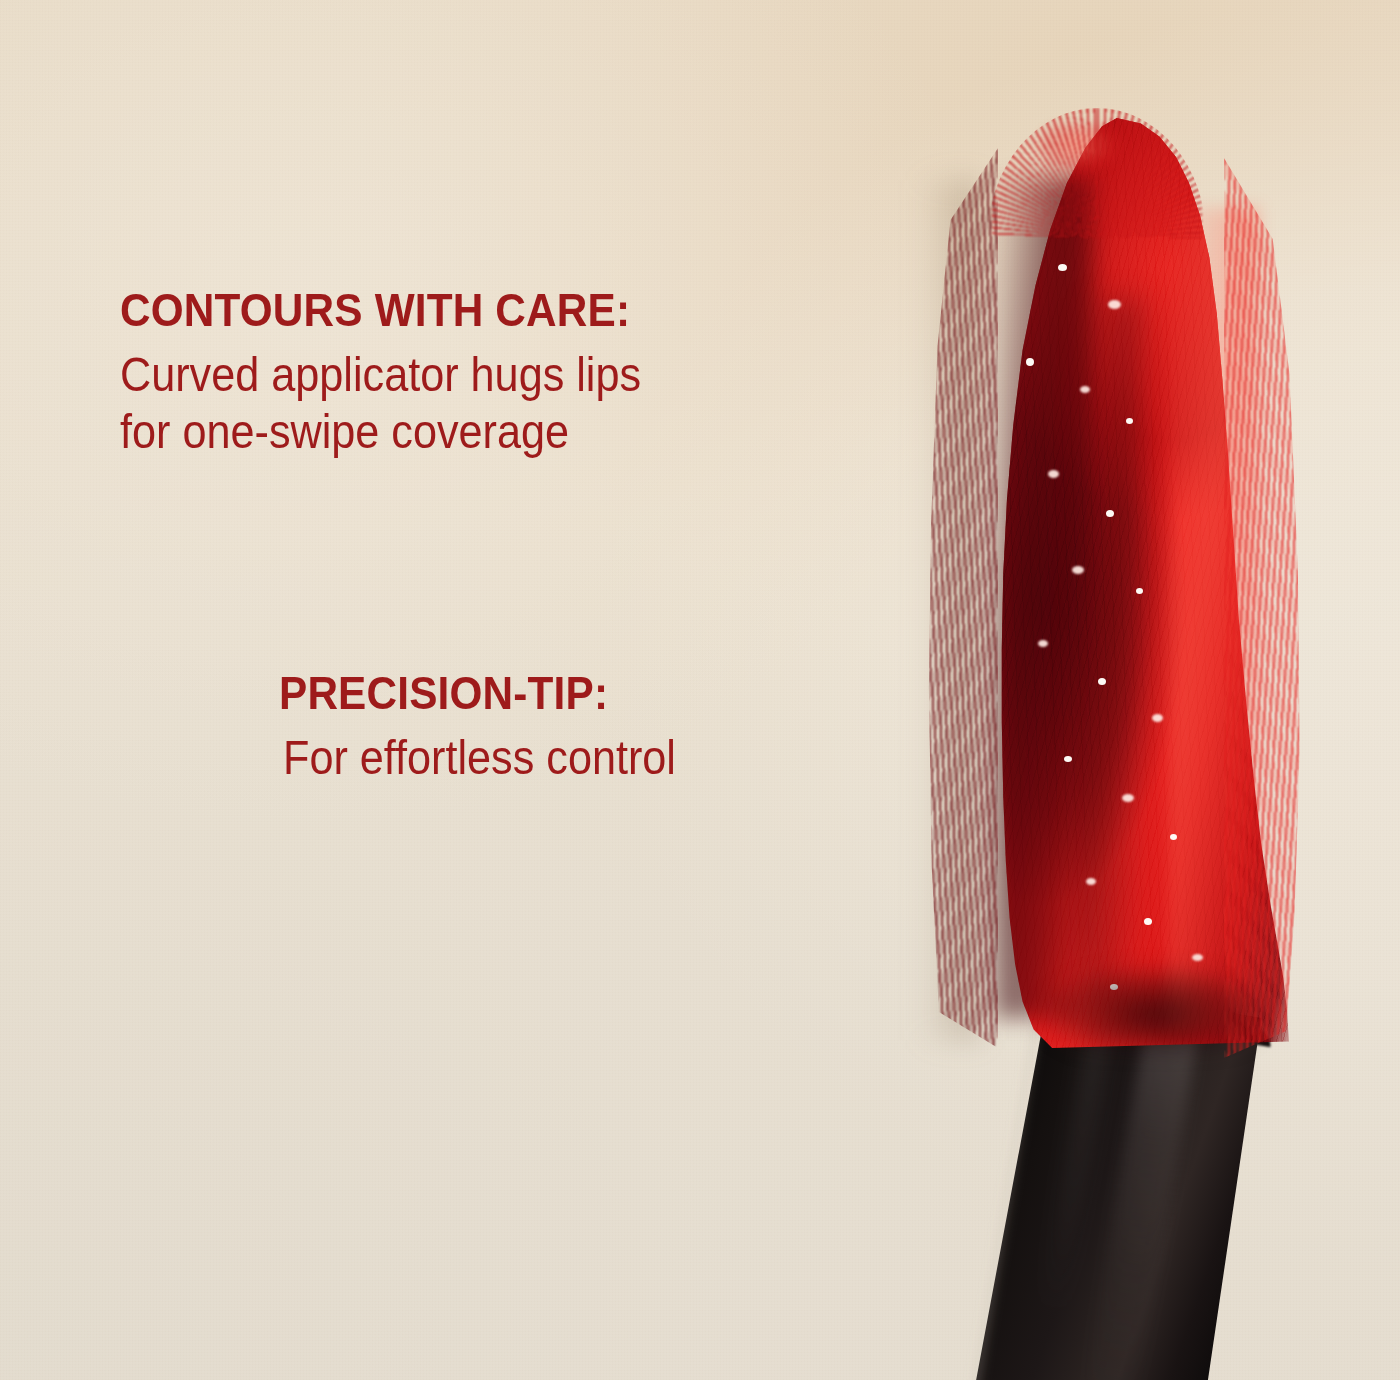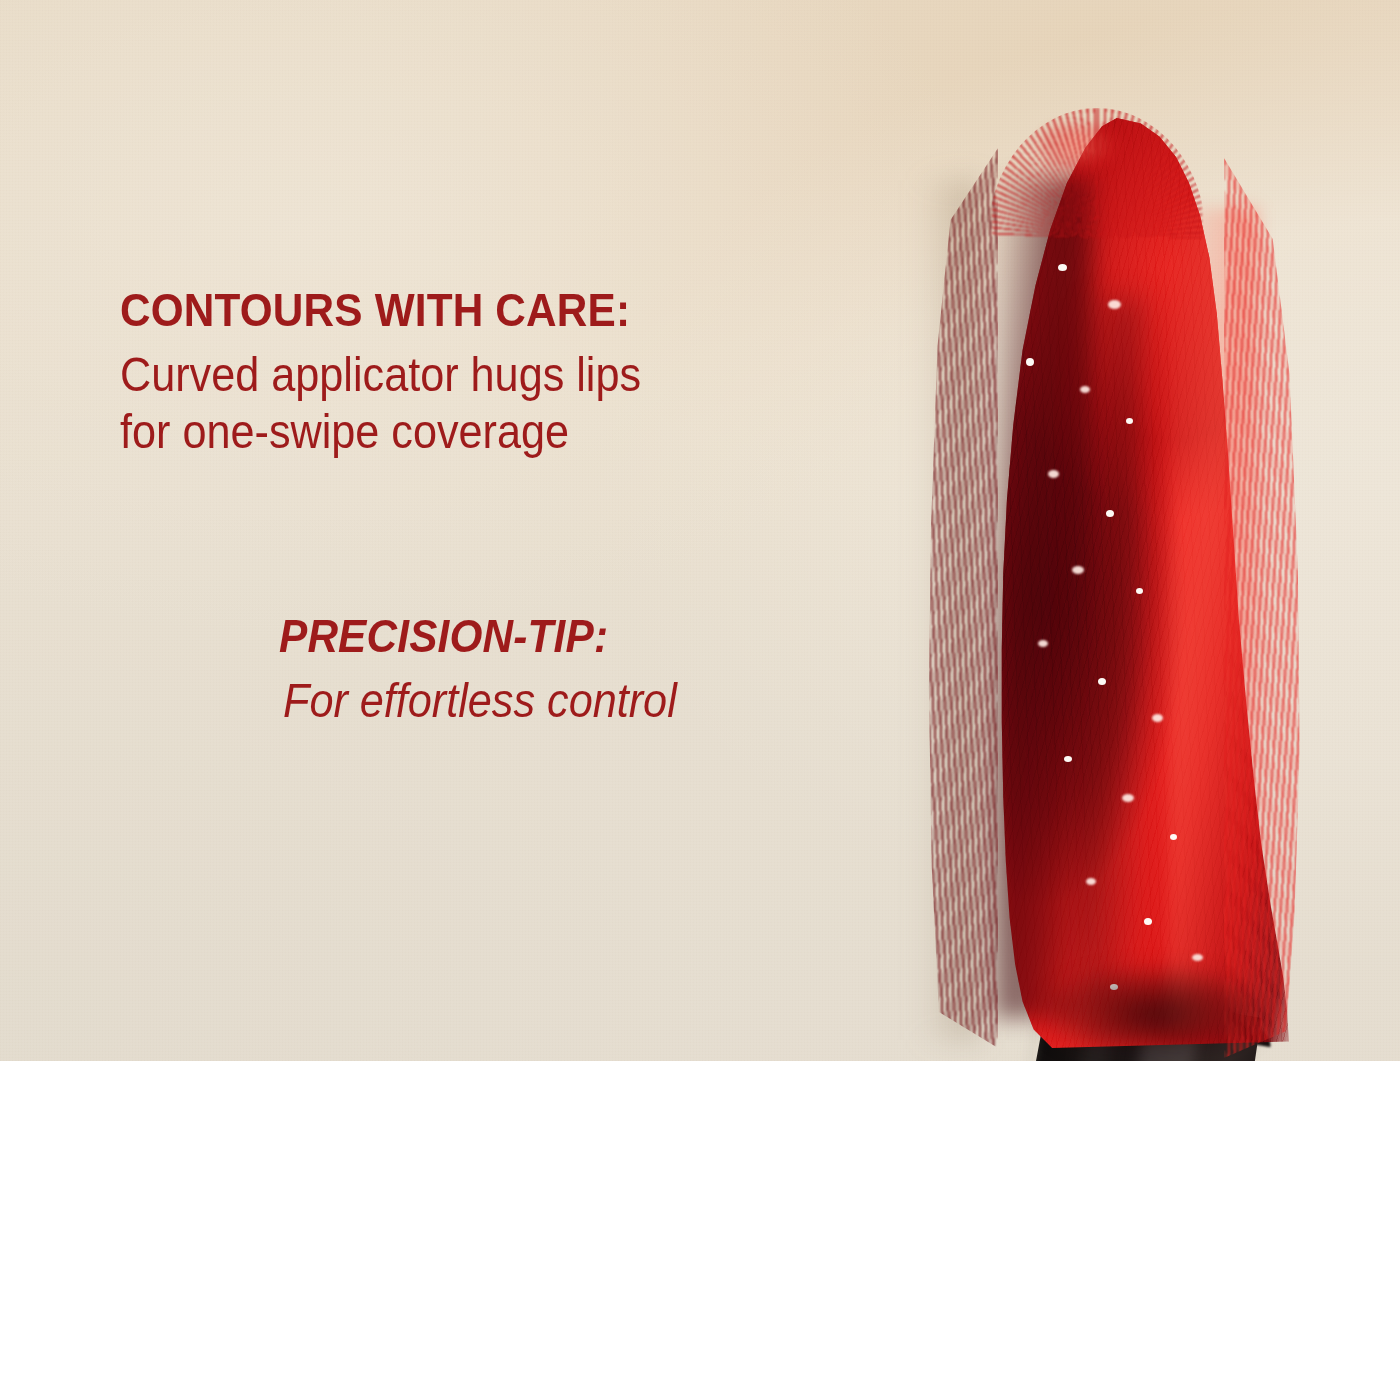--- a/index.html
+++ b/index.html
@@ -1,18 +1,18 @@
 <!DOCTYPE html>
 <html><head>
 <meta charset="utf-8">
 <style>
   html,body{margin:0;padding:0;background:#fff;}
   body{width:1400px;height:1400px;overflow:hidden;font-family:"Liberation Sans",sans-serif;}
 
-  #scene{position:relative;width:1400px;height:1061px;overflow:hidden;}
+  #scene{position:relative;width:1400px;height:1380px;overflow:hidden;}
 
   
   .bg-base{position:absolute;inset:0;background:#e6dccc;}
   .bg-g1{position:absolute;inset:0;
     background:radial-gradient(115% 95% at 78% 4%, #e0c098 0%, #e6cbab 22%, #eadcc6 46%, rgba(238,226,208,0) 70%);}
   .bg-g2{position:absolute;inset:0;
     background:radial-gradient(85% 70% at 99% 46%, #f4ece0 0%, rgba(244,236,224,0.75) 36%, rgba(244,236,224,0) 66%);}
   .bg-g3{position:absolute;inset:0;
     background:radial-gradient(120% 100% at 2% 96%, #ddd5c7 0%, rgba(227,219,206,0.55) 40%, rgba(230,222,210,0) 72%);}
   .bg-g4{position:absolute;inset:0;
@@ -32,21 +32,21 @@
     transform:scaleX(.90);transform-origin:left center;white-space:nowrap;}
   .body-l{font-weight:400;line-height:1.08;margin:0;
     font-family:"Liberation Sans",sans-serif;
     transform:scaleX(.90);transform-origin:left center;white-space:nowrap;}
 
   #block1{left:120px;top:286px;}
   #block1 .heading{font-size:47px;}
   #block1 .body-l{font-size:48px;margin-top:16px;}
   #block1 .body-l + .body-l{margin-top:5px;}
 
-  #block2{left:279px;top:612px;font-style:italic;}
+  #block2{left:279px;top:669px;}
   #block2 .heading{font-size:47px;}
   #block2 .body-l{font-size:48px;margin-top:16px;margin-left:4px;}
 
   #block3{left:122px;top:906px;}
   #block3 .heading{font-size:47px;}
   #block3 .body-l{font-size:48px;margin-top:16px;}
   #block3 .body-l + .body-l{margin-top:5px;}
 
   
   #product{position:absolute;left:0;top:0;width:1400px;height:1400px;pointer-events:none;}

